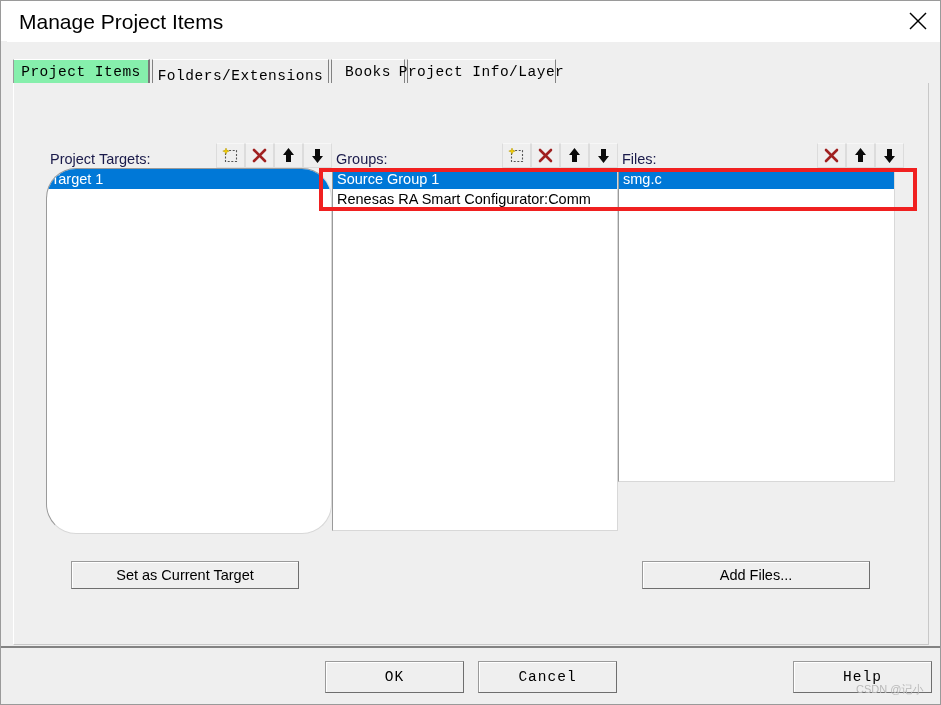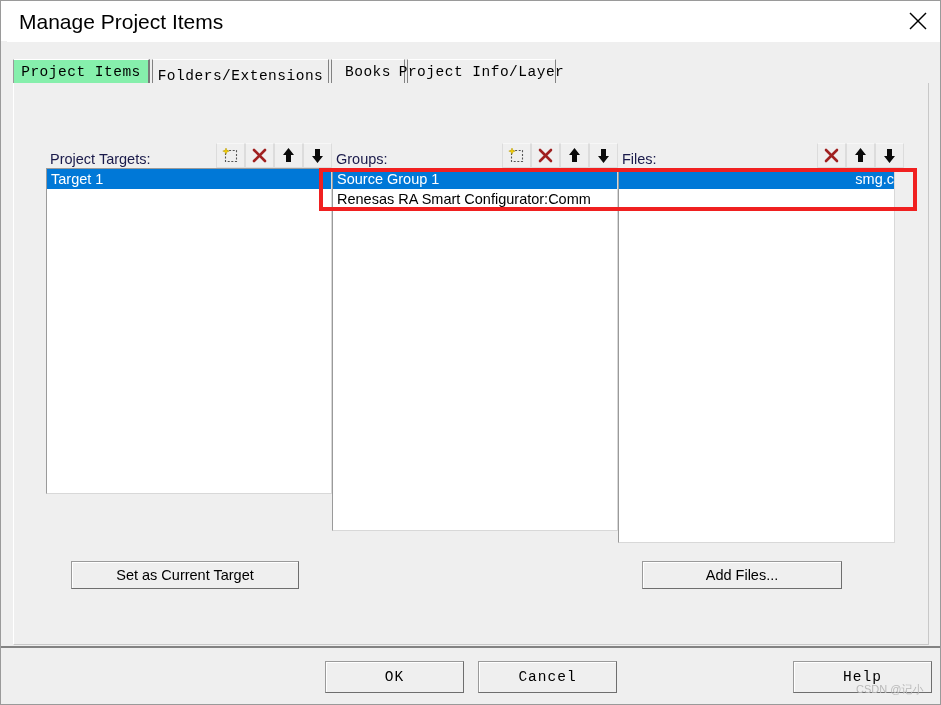--- a/index.html
+++ b/index.html
@@ -298,21 +298,21 @@
           </div>
           <div class="tbtn">
             <span>
               <svg width="15" height="17" viewBox="0 0 15 17">
                 <path d="M7.5 16 L2 9 L5 9 L5 2 L10 2 L10 9 L13 9 Z" fill="#0a0a0a"></path>
               </svg>
             </span>
           </div>
         </div>
       </div>
-      <div class="listbox" style="left:0;width:286px;height:326px;">
+      <div class="listbox" style="left:0;width:286px;height:366px;border-radius:30px;">
         <div class="listitem selected">Target 1</div>
       </div>
       <div class="pushbtn" style="left:25px;top:418px;width:228px;height:28px;">
         <span>Set as Current Target</span>
       </div>
     </div>
 
     <div class="column" style="left:318px;width:286px;">
       <div class="col-header">
         <div class="col-label">Groups:</div>
@@ -376,24 +376,24 @@
           </div>
           <div class="tbtn">
             <span>
               <svg width="15" height="17" viewBox="0 0 15 17">
                 <path d="M7.5 16 L2 9 L5 9 L5 2 L10 2 L10 9 L13 9 Z" fill="#0a0a0a"></path>
               </svg>
             </span>
           </div>
         </div>
       </div>
-      <div class="listbox" style="left:0;width:277px;height:375px;text-align:right;">
+      <div class="listbox" style="left:0;width:277px;height:314px;">
         <div class="listitem selected">smg.c</div>
       </div>
-      <div class="pushbtn" style="left:24px;top:418px;width:200px;height:28px;">
+      <div class="pushbtn" style="left:24px;top:418px;width:228px;height:28px;">
         <span>Add Files...</span>
       </div>
     </div>
 
   </div>
 
   <div id="bottom-sep"></div>
 
   <div class="pushbtn mono" style="left:477px;top:660px;width:139px;height:32px;">
     <span>Cancel</span>

